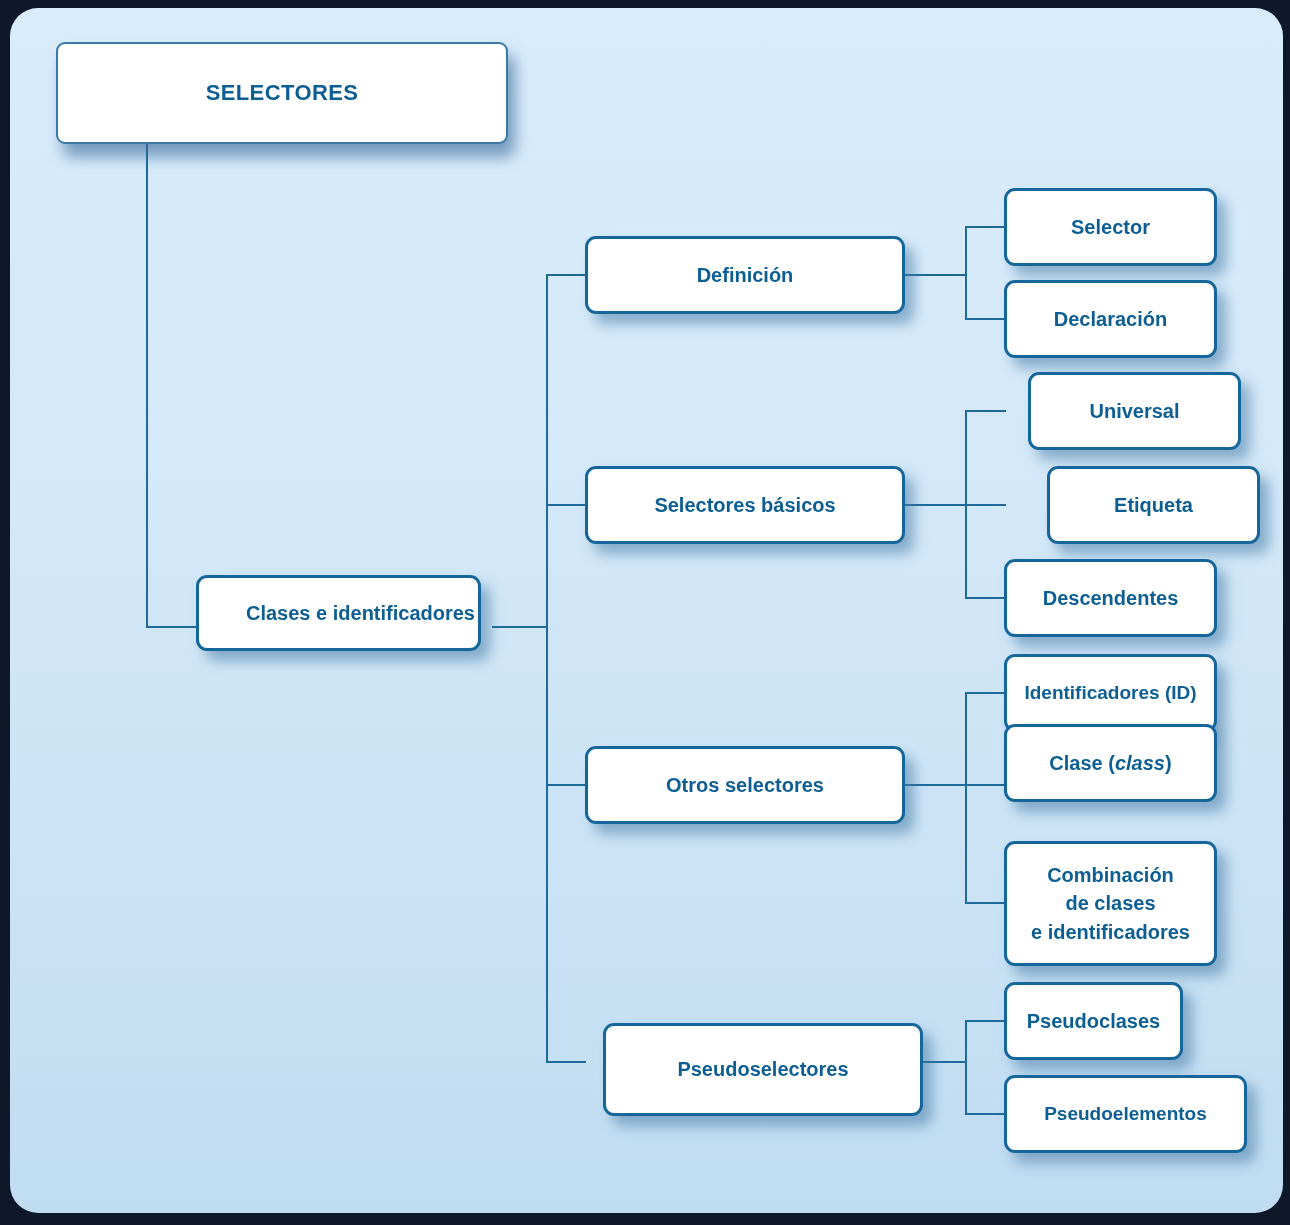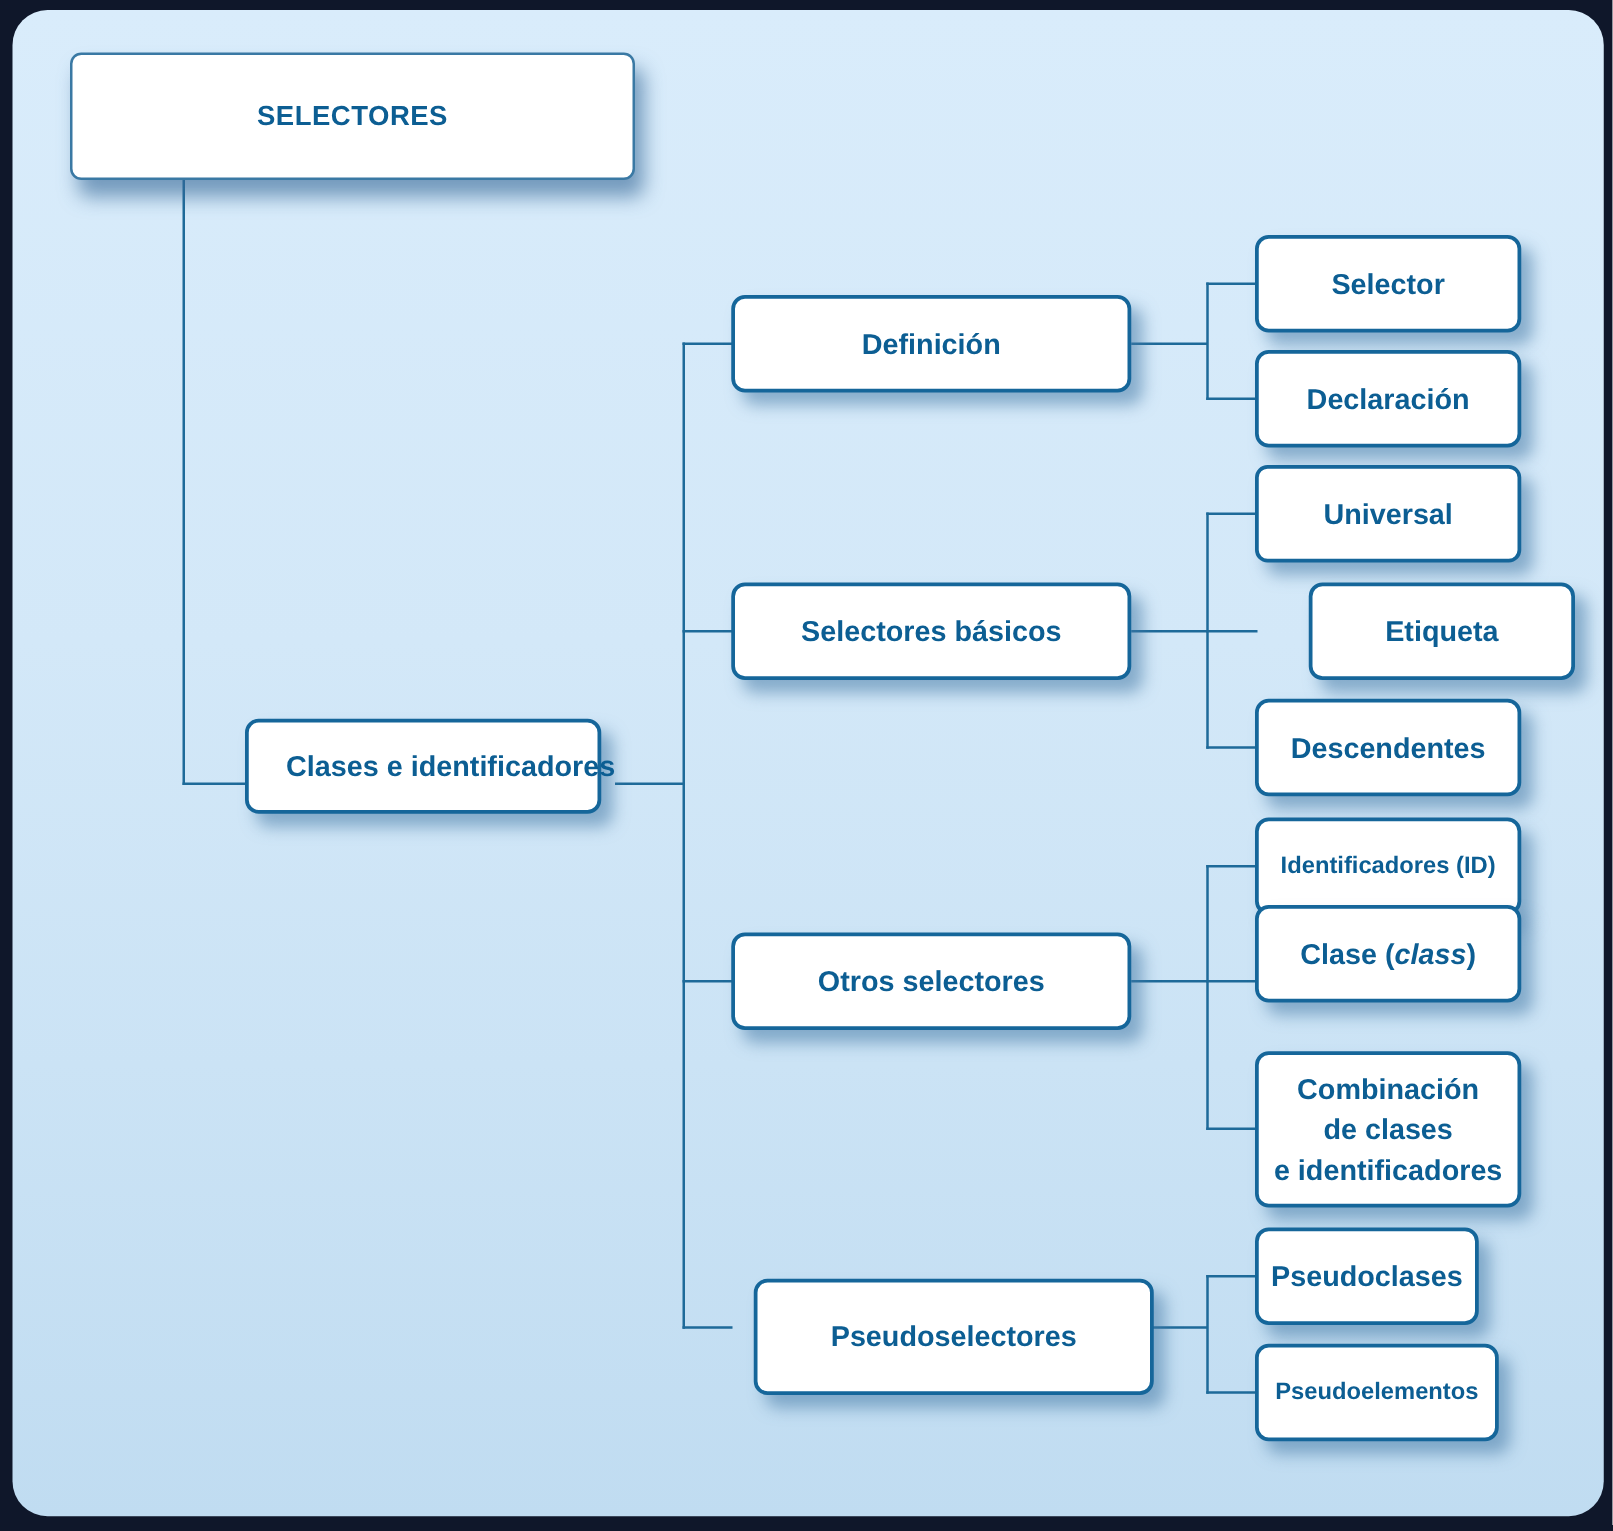--- a/index.html
+++ b/index.html
@@ -6,21 +6,21 @@
   body{font-family:"Liberation Sans",sans-serif;}
   .stage{position:relative;width:1290px;height:1225px;overflow:hidden;background:#0f172a;}
   .card{
     position:absolute;left:10px;top:8px;width:1273px;height:1205px;border-radius:28px;
     background:linear-gradient(180deg,#d9ecfb 0%,#d3e8f8 42%,#cbe3f5 70%,#c0dcf1 100%);
   }
   .node{
     position:absolute;box-sizing:border-box;background:#ffffff;
     border:3px solid #15669a;border-radius:11px;
     display:flex;flex-direction:column;align-items:center;justify-content:center;
-    text-align:center;color:#0c5e93;font-weight:bold;font-size:23px;line-height:1.42;
+    text-align:center;color:#0c5e93;font-weight:bold;font-size:20px;line-height:1.42;
     box-shadow:9px 10px 13px rgba(70,122,166,0.55);
     white-space:nowrap;
   }
   .node.multiline{white-space:normal;text-align:right;}
   .root{
     border-width:2px;border-color:#3a79a4;border-radius:9px;
     font-size:22px;letter-spacing:.4px;
     box-shadow:7px 13px 15px rgba(55,105,152,0.62);
   }
   .line{position:absolute;background:#1e6a99;}
@@ -80,21 +80,21 @@
     <span>Pseudoselectores</span>
   </div>
 
   <div class="node" style="left:1004px;top:188px;width:213px;height:78px;">
     <span>Selector</span>
   </div>
   <div class="node" style="left:1004px;top:280px;width:213px;height:78px;">
     <span>Declaración</span>
   </div>
 
-  <div class="node" style="left:1004px;top:372px;width:213px;height:78px;border-radius:10px;">
+  <div class="node" style="left:1028px;top:372px;width:213px;height:78px;">
     <span>Universal</span>
   </div>
   <div class="node" style="left:1004px;top:466px;width:213px;height:78px;margin-left:43px;">
     <span>Etiqueta</span>
   </div>
   <div class="node" style="left:1004px;top:559px;width:213px;height:78px;">
     <span>Descendentes</span>
   </div>
 
   <div class="node" style="left:1004px;top:654px;width:213px;height:78px;font-size:19px;">
@@ -105,16 +105,16 @@
   </div>
   <div class="node multiline" style="left:1004px;top:841px;width:213px;height:125px;">
     <div>Combinación</div>
     <div>de clases</div>
     <div>e identificadores</div>
   </div>
 
   <div class="node" style="left:1004px;top:982px;width:179px;height:78px;">
     <span>Pseudoclases</span>
   </div>
-  <div class="node" style="left:1004px;top:1075px;width:195px;height:78px;font-size:19px;">
+  <div class="node" style="left:1004px;top:1075px;width:243px;height:78px;font-size:19px;">
     <span>Pseudoelementos</span>
   </div>
 </div>
 
 </body></html>

